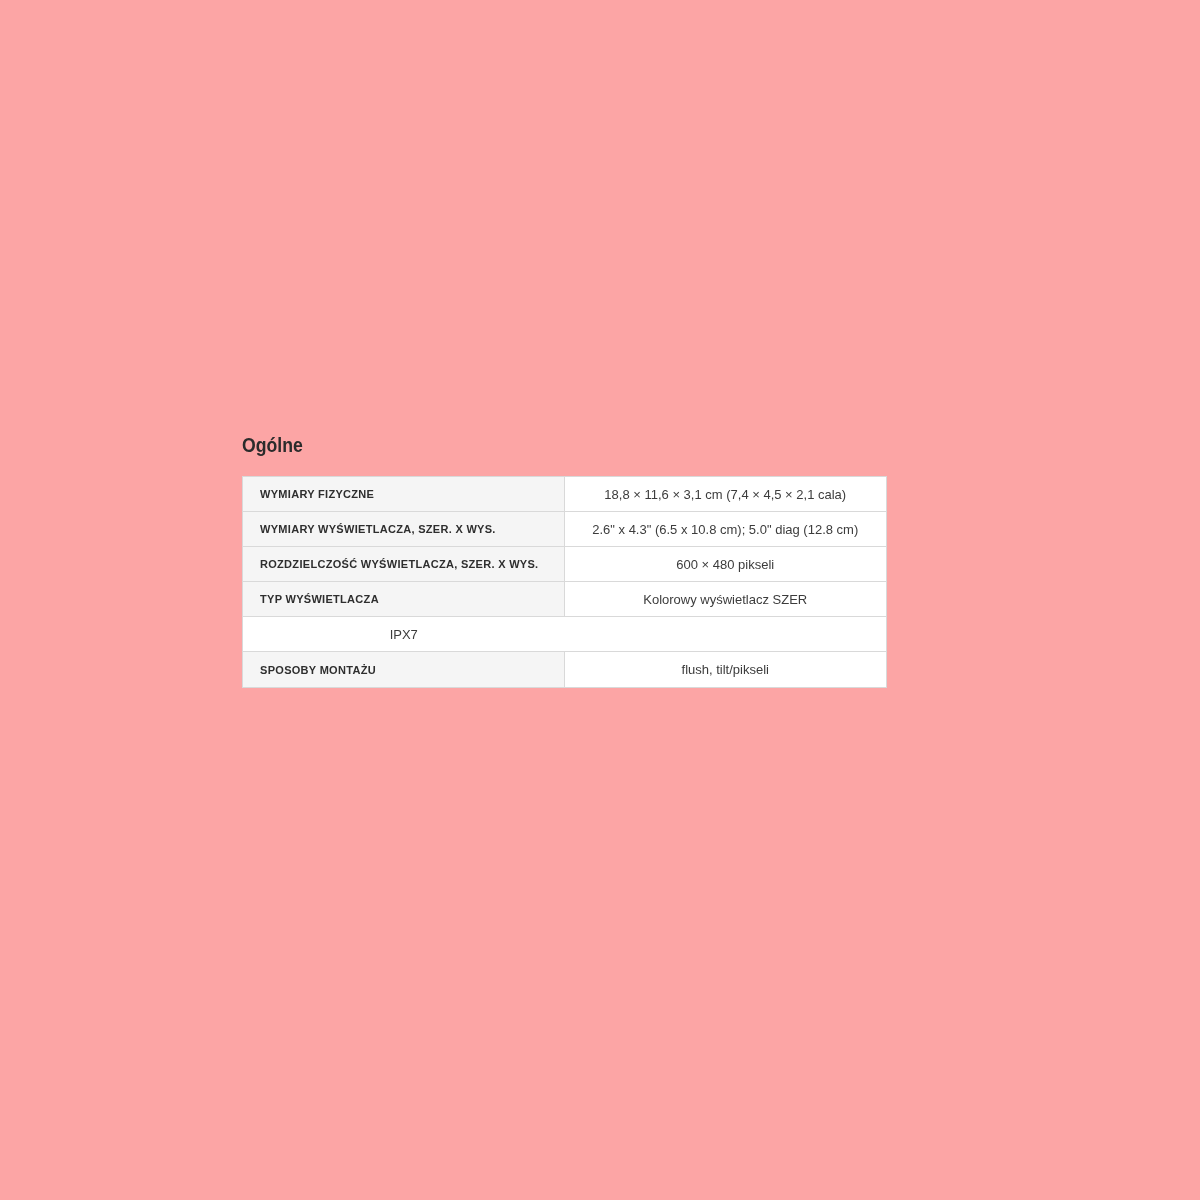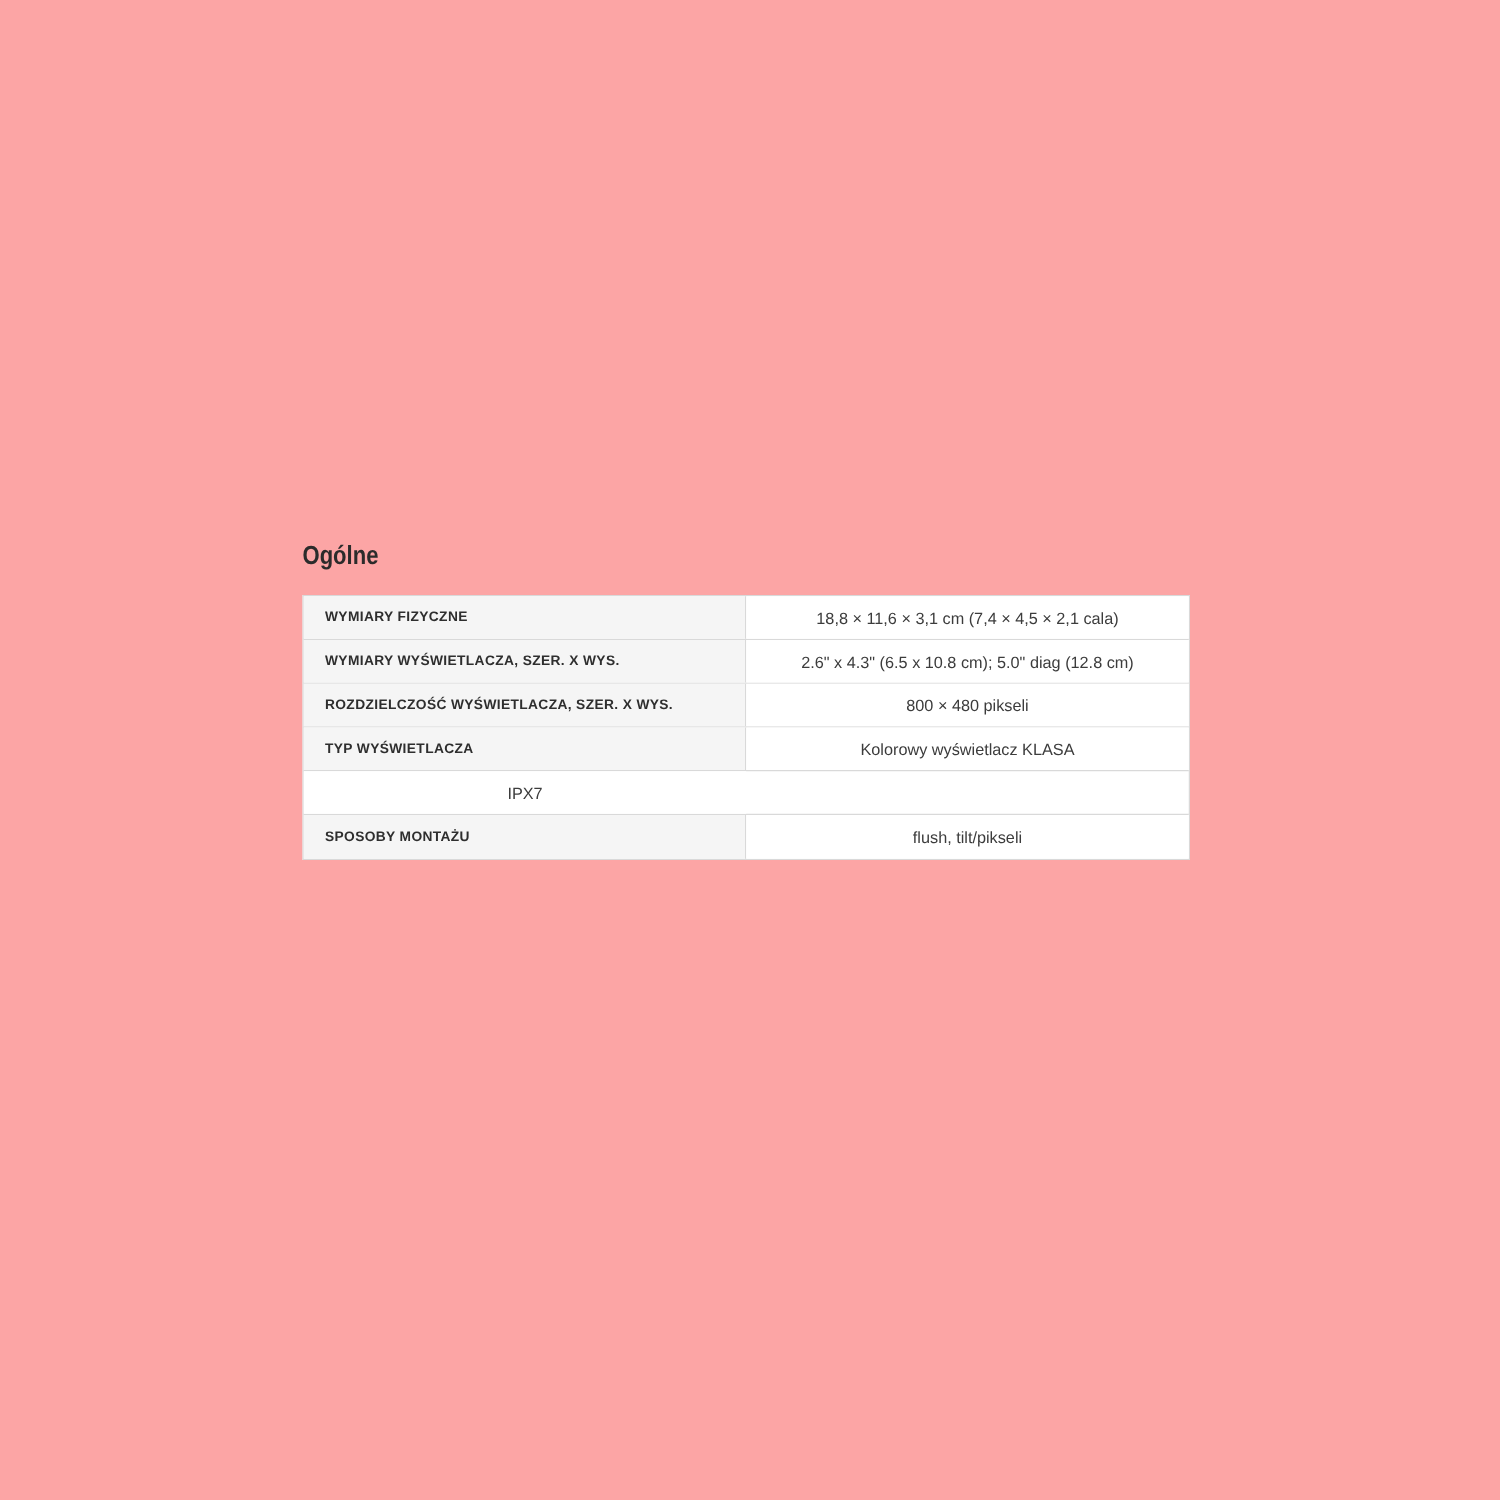--- a/index.html
+++ b/index.html
@@ -24,21 +24,21 @@
     color: #2b2b2b;
     letter-spacing: 0px;
     transform: scaleX(0.84);
     transform-origin: left center;
     white-space: nowrap;
   }
   .spec-table {
     position: absolute;
     left: 242px;
     top: 476px;
-    width: 710px;
+    width: 645px;
     border: 1px solid #d9d9d9;
     box-sizing: border-box;
     background: #ffffff;
   }
   .spec-row {
     display: flex;
     height: 35px;
     border-bottom: 1px solid #d9d9d9;
     box-sizing: border-box;
   }
@@ -87,25 +87,25 @@
       <div class="spec-row">
         <div class="spec-label">WYMIARY FIZYCZNE</div>
         <div class="spec-value">18,8 × 11,6 × 3,1 cm (7,4 × 4,5 × 2,1 cala)</div>
       </div>
       <div class="spec-row">
         <div class="spec-label">WYMIARY WYŚWIETLACZA, SZER. X WYS.</div>
         <div class="spec-value">2.6" x 4.3" (6.5 x 10.8 cm); 5.0" diag (12.8 cm)</div>
       </div>
       <div class="spec-row">
         <div class="spec-label">ROZDZIELCZOŚĆ WYŚWIETLACZA, SZER. X WYS.</div>
-        <div class="spec-value">800 × 480 pikseli</div>
+        <div class="spec-value">600 × 480 pikseli</div>
       </div>
       <div class="spec-row">
         <div class="spec-label">TYP WYŚWIETLACZA</div>
-        <div class="spec-value">Kolorowy wyświetlacz KLASA</div>
+        <div class="spec-value">Kolorowy wyświetlacz SZER</div>
       </div>
       <div class="spec-row">
         <div class="spec-value">IPX7</div>
       </div>
       <div class="spec-row">
         <div class="spec-label">SPOSOBY MONTAŻU</div>
         <div class="spec-value">flush, tilt/pikseli</div>
       </div>
     </div>
 </div>

